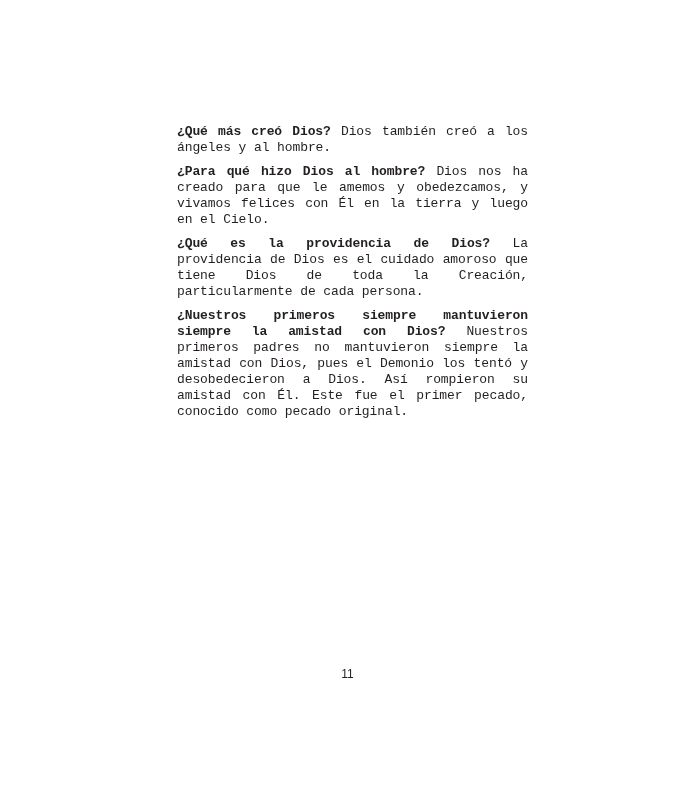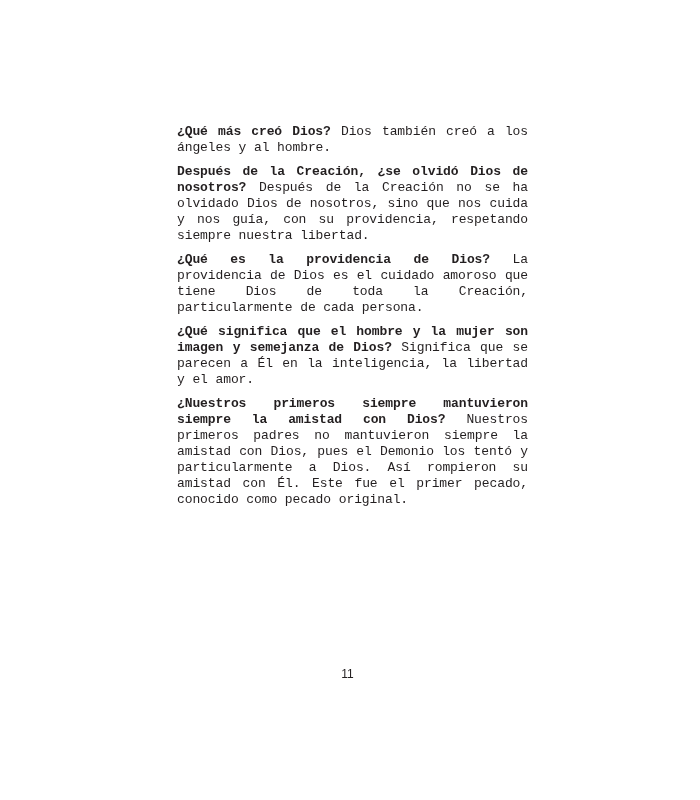--- a/index.html
+++ b/index.html
@@ -52,39 +52,35 @@
 <body>
 
 <div class="page">
   <main class="text-block">
 
     <p class="qa">
       <strong class="q">¿Qué más creó Dios?</strong>
       <span class="a">Dios también creó a los ángeles y al hombre.</span>
     </p>
 
+    <p class="qa">
+      <strong class="q">¿Para qué hizo Dios al hombre?</strong>
+      <span class="a">Dios nos ha creado para que le amemos y obedezcamos, y vivamos felices con Él en la tierra y luego en el Cielo.</span>
+    </p>
 
-    <p class="qa">
-      <strong class="q">Después de la Creación, ¿se olvidó Dios de nosotros?</strong>
-      <span class="a">Después de la Creación no se ha olvidado Dios de nosotros, sino que nos cuida y nos guía, con su providencia, respetando siempre nuestra libertad.</span>
-    </p>
 
     <p class="qa">
       <strong class="q">¿Qué es la providencia de Dios?</strong>
       <span class="a">La providencia de Dios es el cuidado amoroso que tiene Dios de toda la Creación, particularmente de cada persona.</span>
     </p>
 
 
-    <p class="qa">
-      <strong class="q">¿Qué significa que el hombre y la mujer son imagen y semejanza de Dios?</strong>
-      <span class="a">Significa que se parecen a Él en la inteligencia, la libertad y el amor.</span>
-    </p>
 
 
     <p class="qa">
       <strong class="q">¿Nuestros primeros siempre mantuvieron siempre la amistad con Dios?</strong>
-      <span class="a">Nuestros primeros padres no mantuvieron siempre la amistad con Dios, pues el Demonio los tentó y particularmente a Dios. Así rompieron su amistad con Él. Este fue el primer pecado, conocido como pecado original.</span>
+      <span class="a">Nuestros primeros padres no mantuvieron siempre la amistad con Dios, pues el Demonio los tentó y desobedecieron a Dios. Así rompieron su amistad con Él. Este fue el primer pecado, conocido como pecado original.</span>
     </p>
 
   </main>
 
   <div class="page-number">11</div>
 </div>
 
 </body></html>

